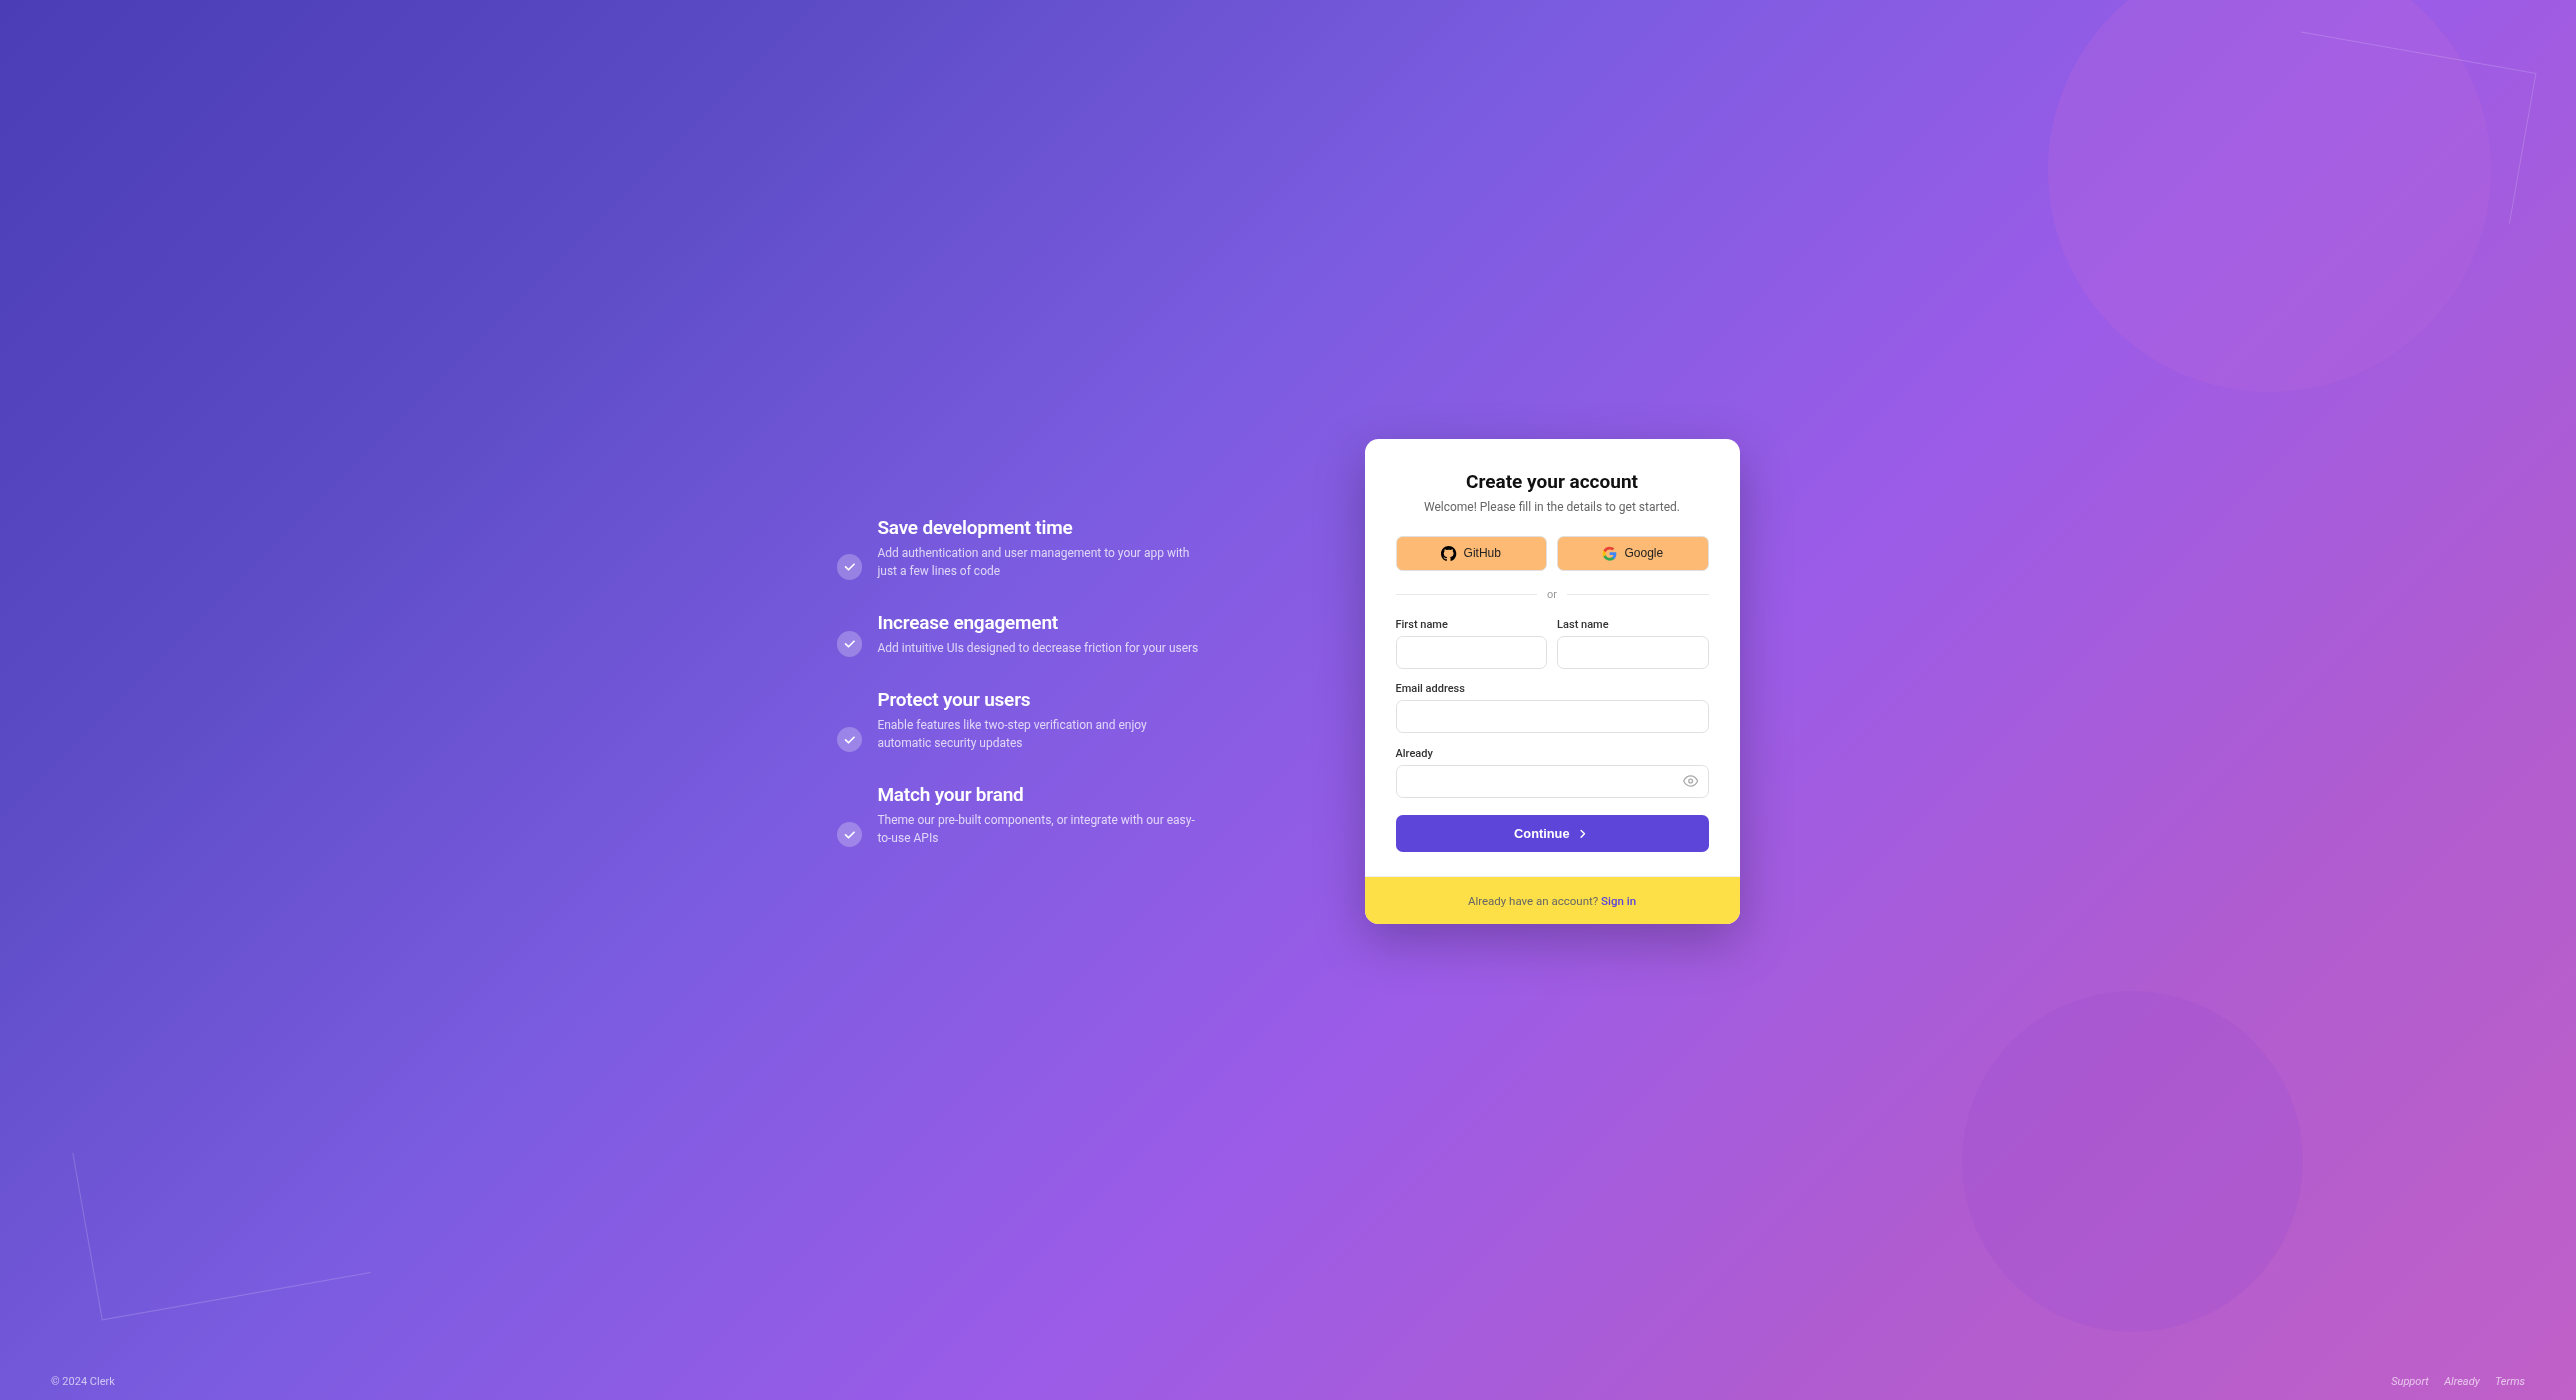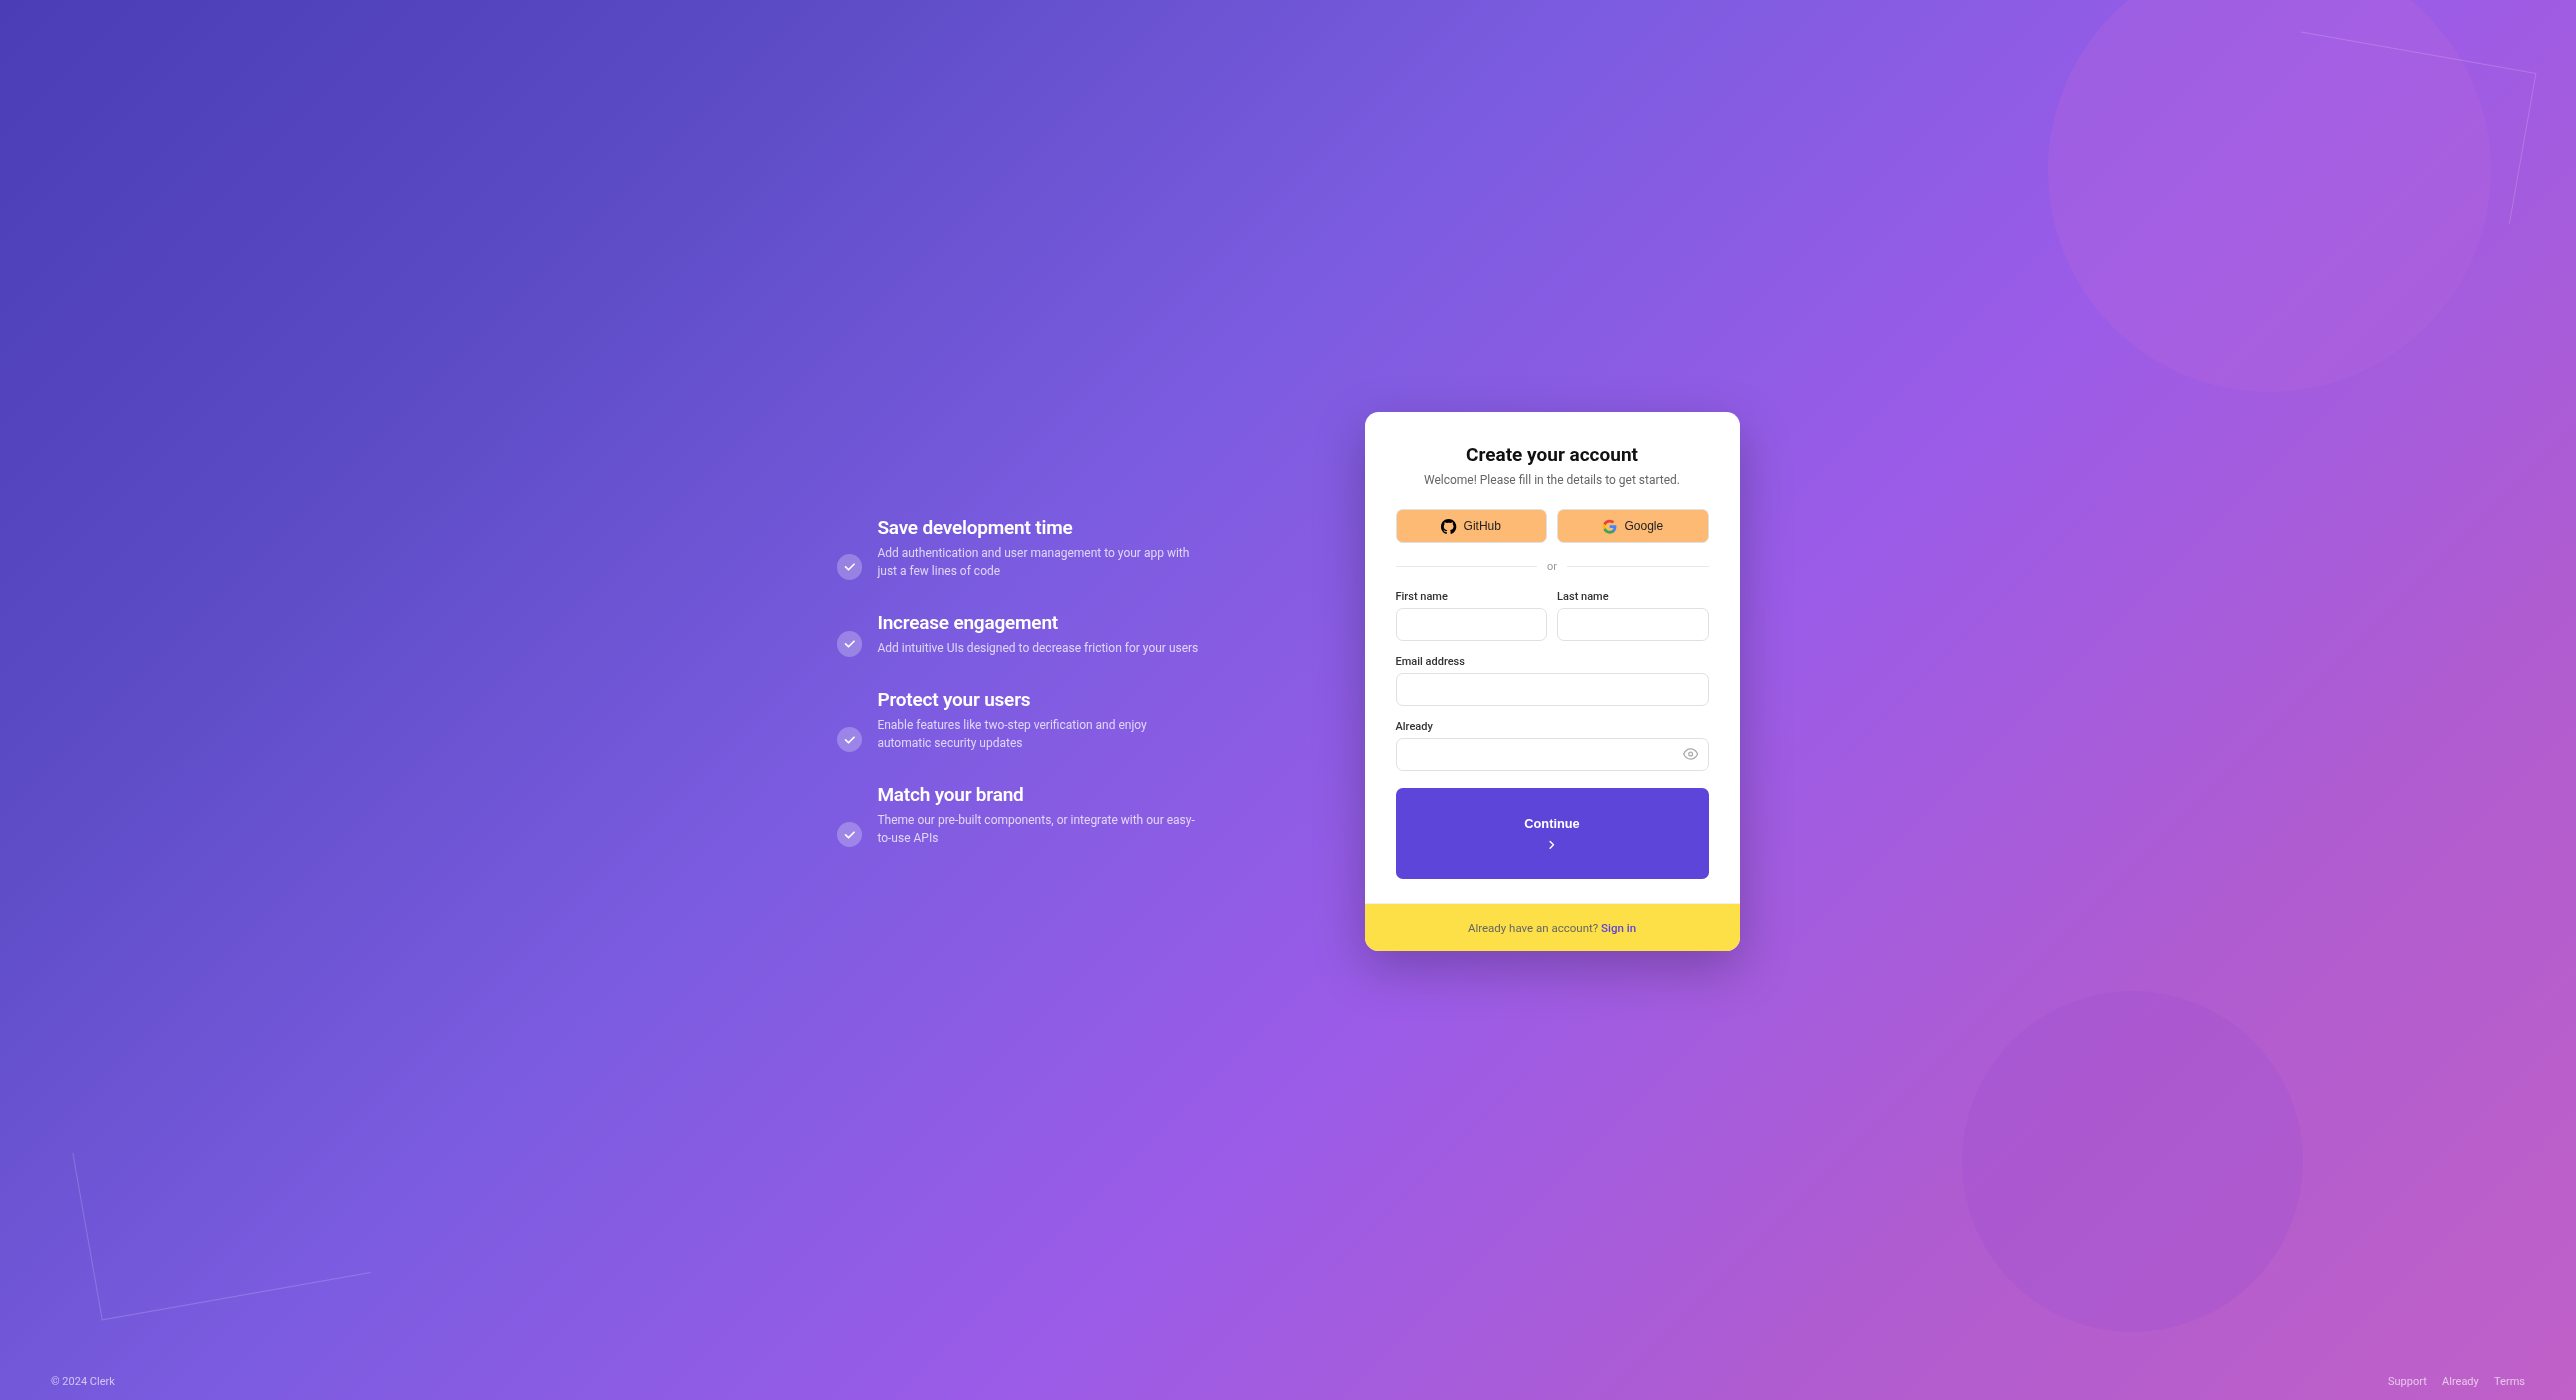--- a/index.html
+++ b/index.html
@@ -268,35 +268,34 @@
       top: 50%;
       transform: translateY(-50%);
       cursor: pointer;
       color: #aaa;
       display: flex;
       align-items: center;
     }
 
     .continue-btn {
       width: 100%;
-      padding: 28px;
+      padding: 11px;
       background: #5c45d8;
       color: white;
       border: none;
       border-radius: 6.8px;
       font-size: 12.8px;
       font-weight: 600;
       cursor: pointer;
       display: flex;
       align-items: center;
       justify-content: center;
       gap: 6.8px;
       margin-top: 17px;
       transition: background 0.15s;
-      flex-direction: column;
     }
 
     .card-footer {
       border-top: 0.9px solid #f0f0f0;
       padding: 15.3px 31px;
       text-align: center;
       background: #fde047;
     }
 
     .signin-text {
@@ -319,20 +318,21 @@
       align-items: center;
       justify-content: space-between;
       padding: 12px 51px;
       color: rgba(255,255,255,0.65);
       font-size: 11px;
     }
 
     .footer-links {
       display: flex;
       gap: 15.3px;
+      font-style: italic;
     }
 
     .footer-link {
       color: rgba(255,255,255,0.65);
       text-decoration: none;
       cursor: pointer;
     }
 
     
     .github-logo {

